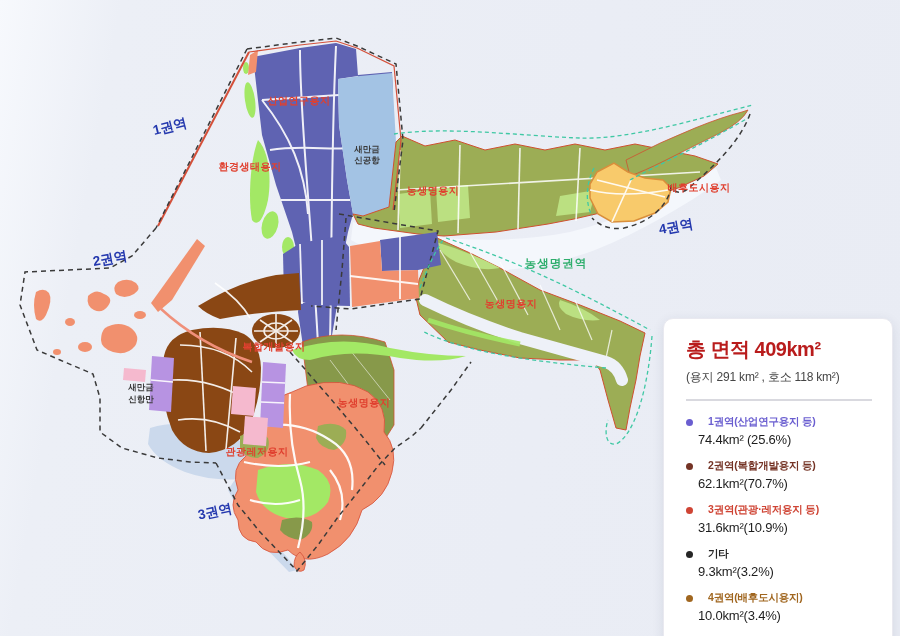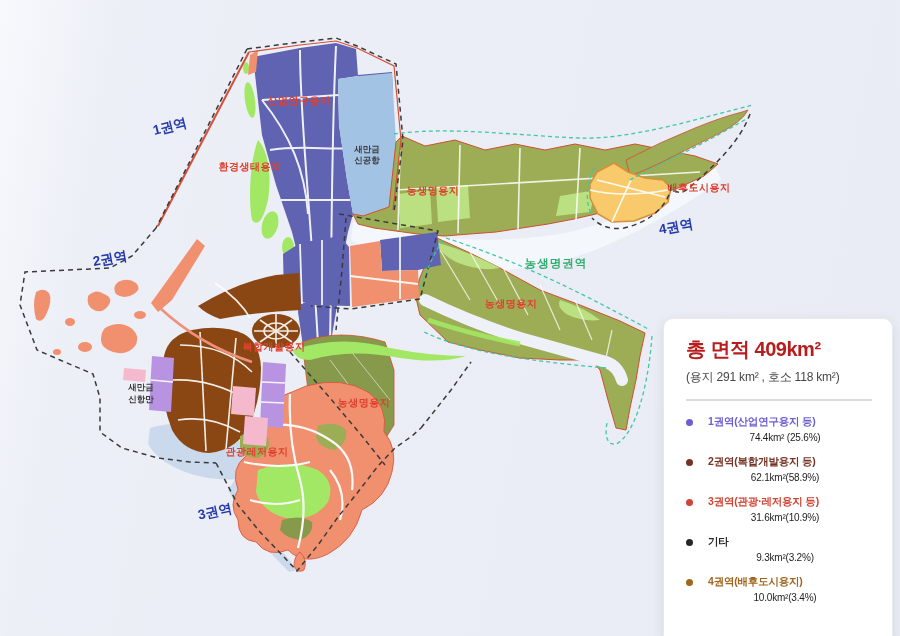--- a/index.html
+++ b/index.html
@@ -16,21 +16,21 @@
       box-sizing:border-box;background:#ffffff;border:1px solid #e9e9f0;
       border-radius:10px;box-shadow:0 3px 12px rgba(40,45,80,.10);
       padding:17px 20px 10px 22px;}
   .legend-title{font-size:20px;font-weight:700;color:#b91c1c;letter-spacing:-.5px;}
   .legend-subtitle{font-size:12px;color:#454545;margin-top:6px;letter-spacing:-.2px;}
   .legend-divider{border:none;border-top:2px solid #d9d9df;margin:13px 0 14px 0;}
   .legend-item{margin-bottom:12px;}
   .legend-item-head{display:flex;align-items:center;gap:15px;}
   .bullet{width:7px;height:7px;border-radius:50%;flex:0 0 auto;}
   .legend-item-label{font-size:10.5px;font-weight:bold;letter-spacing:-.2px;}
-  .legend-item-value{font-size:10px;color:#1d1d1d;margin:3px 0 0 12px;letter-spacing:-.2px;text-align:center;}
+  .legend-item-value{font-size:13px;color:#1d1d1d;margin:3px 0 0 12px;letter-spacing:-.2px;}
 </style>
 </head>
 <body>
 
 <div class="stage">
 
 <svg width="900" height="636" viewBox="0 0 900 636">
 
   <path d="M353,222 C420,240 500,246 570,232 C620,220 670,196 716,168 L721,180 C685,206 640,232 595,250 C530,274 460,276 415,266 C390,260 365,248 351,240 Z" fill="#f4f7fc"></path>
   <path d="M150,428 Q185,418 215,432 Q248,442 266,456 Q274,470 254,478 Q215,483 185,472 Q157,461 148,444 Z" fill="#cbd9ec"></path>
@@ -253,21 +253,21 @@
       <span class="legend-item-label" style="color: rgb(106, 94, 208);">1권역(산업연구용지 등)</span>
     </div>
     <div class="legend-item-value">74.4km² (25.6%)</div>
   </div>
 
   <div class="legend-item">
     <div class="legend-item-head">
       <span class="bullet" style="background: rgb(116, 51, 37);"></span>
       <span class="legend-item-label" style="color: rgb(116, 51, 37);">2권역(복합개발용지 등)</span>
     </div>
-    <div class="legend-item-value">62.1km²(58.9%)</div>
+    <div class="legend-item-value">62.1km²(70.7%)</div>
   </div>
 
 
   <div class="legend-item">
     <div class="legend-item-head">
       <span class="bullet" style="background: rgb(207, 68, 52);"></span>
       <span class="legend-item-label" style="color: rgb(207, 68, 52);">3권역(관광·레저용지 등)</span>
     </div>
     <div class="legend-item-value">31.6km²(10.9%)</div>
   </div>

